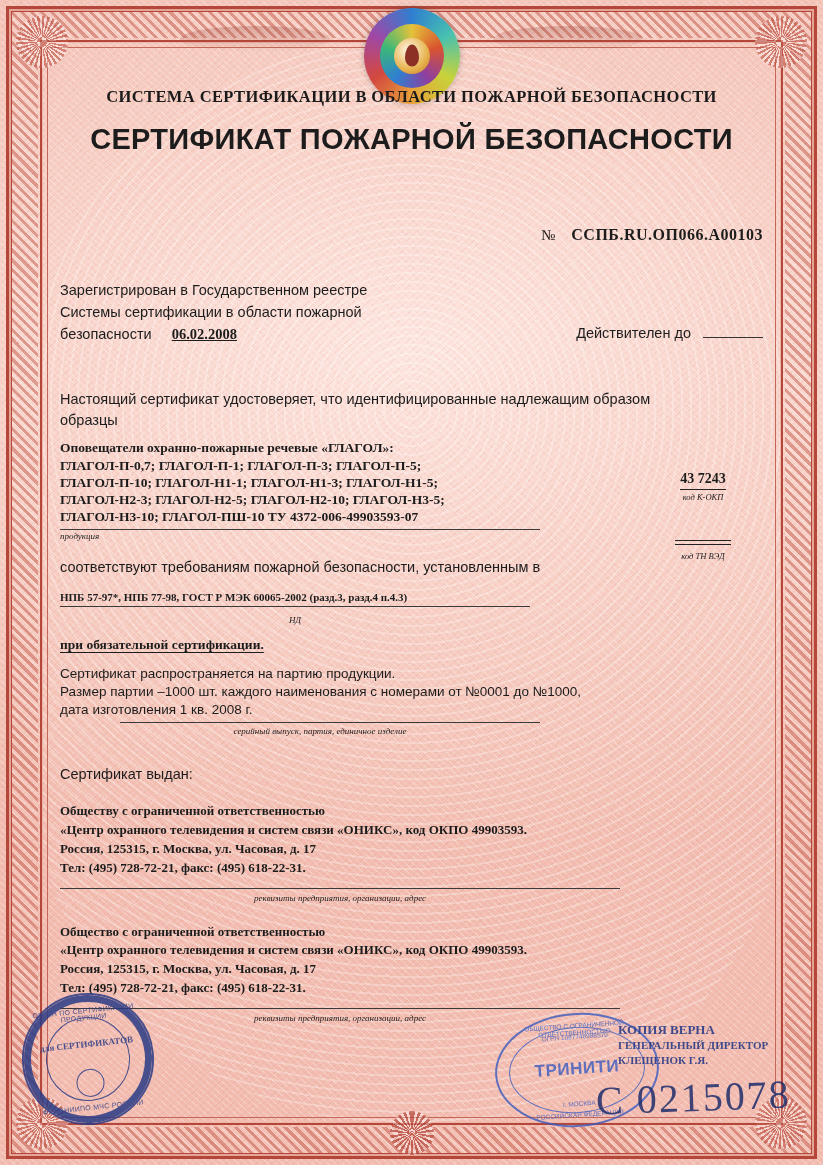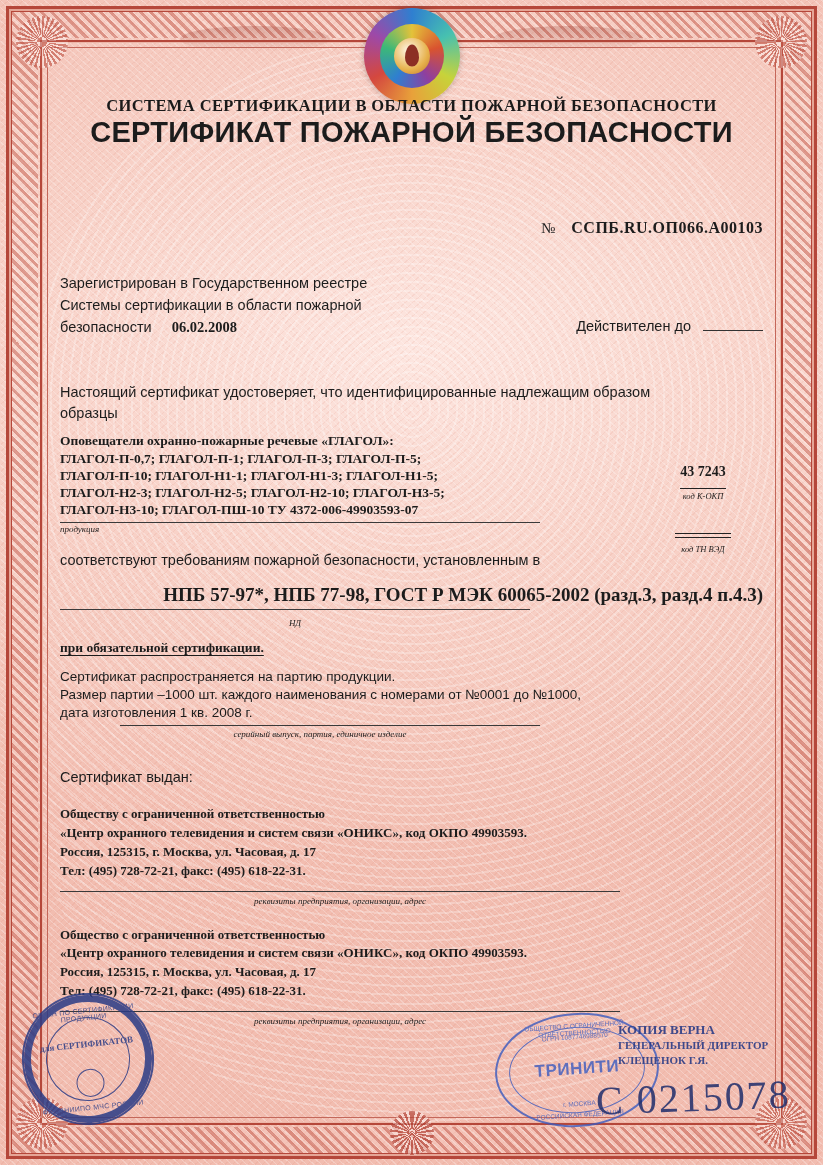--- a/index.html
+++ b/index.html
@@ -135,36 +135,36 @@
     transform: translateX(-50%);
     width: 44px; height: 44px;
     border-radius: 50%;
     background: repeating-conic-gradient(from 0deg, #b5473a 0 8deg, rgba(255,255,255,.5) 8deg 16deg);
     opacity: .7;
   }
 
   
   .content {
     position: absolute;
-    left: 60px; right: 60px; top: 96px;
+    left: 60px; right: 60px; top: 87px;
   }
   .sys-title {
     text-align: center;
     font-size: 16.5px;
     letter-spacing: .4px;
     font-weight: 700;
     color: #1a1a1a;
     font-family: "Liberation Serif", serif;
   }
   .main-title {
     text-align: center;
     font-size: 29px;
     font-weight: 700;
     letter-spacing: .3px;
-    margin-top: 0;
+    margin-top: 16px;
     font-family: "Liberation Sans", sans-serif;
   }
   .numline {
     margin-top: 70px;
     text-align: right;
     font-size: 16px;
     font-weight: 700;
   }
   .numline .no {
     font-weight: 400;
@@ -176,20 +176,21 @@
   }
 
   .reg {
     margin-top: 36px;
     font-size: 14.5px;
     line-height: 1.5;
     font-family: "Liberation Sans", sans-serif;
   }
   .reg .date {
     font-weight: 700;
+    text-decoration: underline;
     margin-left: 16px;
     font-family: "Liberation Serif", serif;
   }
   .valid {
     float: right;
     font-size: 14.5px;
     margin-top: -22px;
   }
   .valid .line {
     display: inline-block;
@@ -221,21 +222,21 @@
   .okp {
     position: absolute;
     right: 0; top: 30px;
     text-align: center;
     width: 120px;
   }
   .okp .code {
     font-weight: 700;
     font-size: 14px;
     border-bottom: 1px solid #222;
-    padding-bottom: 8px;
+    padding-bottom: 2px;
     display: inline-block;
   }
   .okp .cap {
     font-size: 8.5px;
     font-style: italic;
     margin-top: 2px;
   }
   .tnved {
     position: absolute;
     right: 0; top: 92px;
@@ -269,24 +270,23 @@
     margin-top: 1px;
   }
 
   .conform {
     margin-top: 18px;
     font-size: 14.5px;
     font-family: "Liberation Sans", sans-serif;
   }
   .nd {
     margin-top: 16px;
-    font-size: 19px;
-    font-weight: 700;
-    font-family: "Liberation Serif", serif;
-    text-align: right;
+    font-size: 11px;
+    font-weight: 700;
+    font-family: "Liberation Serif", serif;
   }
   .nd-cap {
     font-size: 9px;
     font-style: italic;
     text-align: center;
     width: 470px;
     margin-top: 8px;
   }
   .obligatory {
     margin-top: 12px;

